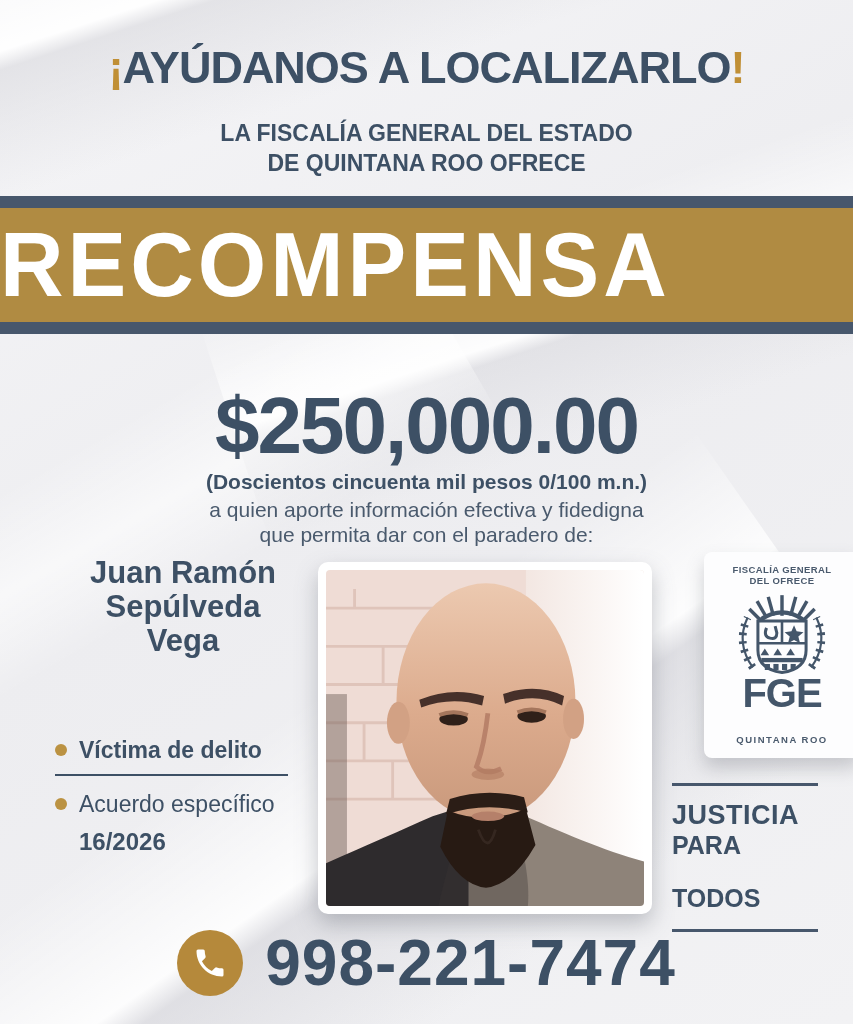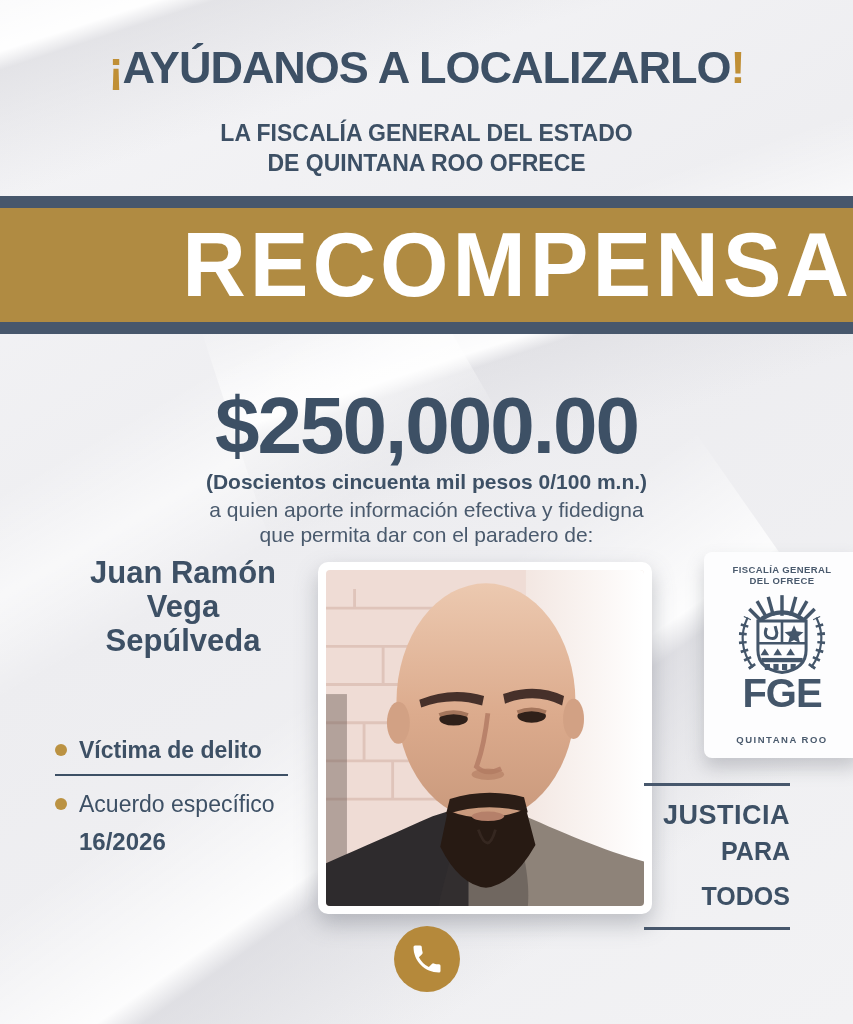--- a/index.html
+++ b/index.html
@@ -35,21 +35,21 @@
 
   .subtitle{
     position:absolute; top:118px; left:0; width:100%;
     text-align:center; font-weight:700; font-size:23px; line-height:30px;
     color:#3d5065; letter-spacing:0;
   }
 
   .banner{ position:absolute; top:196px; left:0; width:100%; }
   .banner .bar{ height:12px; background:#47576c; }
   .banner .gold{
-    height:114px; background:#b08b42; display:flex; align-items:center; justify-content:flex-end;
+    height:114px; background:#b08b42; display:flex; align-items:center; justify-content:flex-start;
   }
   .banner .gold span{
     color:#ffffff; font-weight:800; font-size:88px; letter-spacing:4px;
     transform:scaleY(1.04); white-space:nowrap;
   }
 
   .amount{
     position:absolute; top:380px; left:0; width:100%;
     text-align:center; font-weight:800; font-size:80px; letter-spacing:-2px;
     color:#3d5065;
@@ -93,28 +93,28 @@
     display:flex; flex-direction:column; align-items:center; padding-top:12px;
   }
   .logo-org{ text-align:center; font-weight:700; font-size:9.5px; line-height:11px;
     color:#4a5a6d; letter-spacing:.4px; }
   .logo-card svg{ margin-top:4px; }
   .logo-acronym{ font-weight:800; font-size:40px; letter-spacing:-1px; color:#44566a;
     line-height:38px; margin-top:-2px;}
   .logo-state{ font-weight:700; font-size:9.5px; letter-spacing:1.5px; color:#4a5a6d; margin-top:22px; }
 
   .motto{
-    position:absolute; top:783px; left:644px; width:146px; text-align:right;
+    position:absolute; top:783px; left:672px; width:146px; text-align:left;
     color:#3d5065;
   }
   .motto .line{ height:3px; background:#47576c; }
   .motto .words{ padding:14px 0 16px 0; }
   .motto .w1{ font-weight:800; font-size:27px; letter-spacing:.5px; }
-  .motto .w2{ font-weight:700; font-size:25px; margin-top:6px; }
-  .motto .w3{ font-weight:700; font-size:25px; margin-top:16px; }
+  .motto .w2{ font-weight:700; font-size:25px; }
+  .motto .w3{ font-weight:700; font-size:25px; margin-top:24px; }
 
   .phone-row{
     position:absolute; top:926px; left:0; width:100%;
     display:flex; align-items:center; justify-content:center; gap:22px;
   }
   .phone-circle{
     width:66px; height:66px; border-radius:50%; background:#b5893b;
     display:flex; align-items:center; justify-content:center; flex:none;
   }
   .phone-number{
@@ -148,22 +148,22 @@
 
   <div class="amount">$250,000.00</div>
   <div class="amount-words">(Doscientos cincuenta mil pesos 0/100 m.n.)</div>
   <div class="condition">
     <div>a quien aporte información efectiva y fidedigna</div>
     <div>que permita dar con el paradero de:</div>
   </div>
 
   <div class="name-block">
     <div>Juan Ramón</div>
+    <div>Sepúlveda</div>
     <div>Vega</div>
-    <div>Sepúlveda</div>
   </div>
 
   <div class="fact-row fact-victim">
     <span class="dot"></span>
     <span>Víctima de delito</span>
   </div>
 
   <div class="divider"></div>
 
   <div class="fact-row fact-acuerdo">
@@ -294,15 +294,16 @@
     </div>
     <div class="line"></div>
   </div>
 
   <div class="phone-row">
     <div class="phone-circle">
       <svg width="36" height="36" viewBox="0 0 24 24">
         <path fill="#ffffff" d="M6.62 10.79a15.05 15.05 0 0 0 6.59 6.59l2.2-2.2a1 1 0 0 1 1.02-.24c1.12.37 2.33.57 3.57.57a1 1 0 0 1 1 1V20a1 1 0 0 1-1 1C10.61 21 3 13.39 3 4a1 1 0 0 1 1-1h3.5a1 1 0 0 1 1 1c0 1.25.2 2.45.57 3.57a1 1 0 0 1-.25 1.02l-2.2 2.2z"></path>
       </svg>
     </div>
+    <div class="phone-number">998-221-7474</div>
   </div>
 
 </div>
 
 </body></html>

